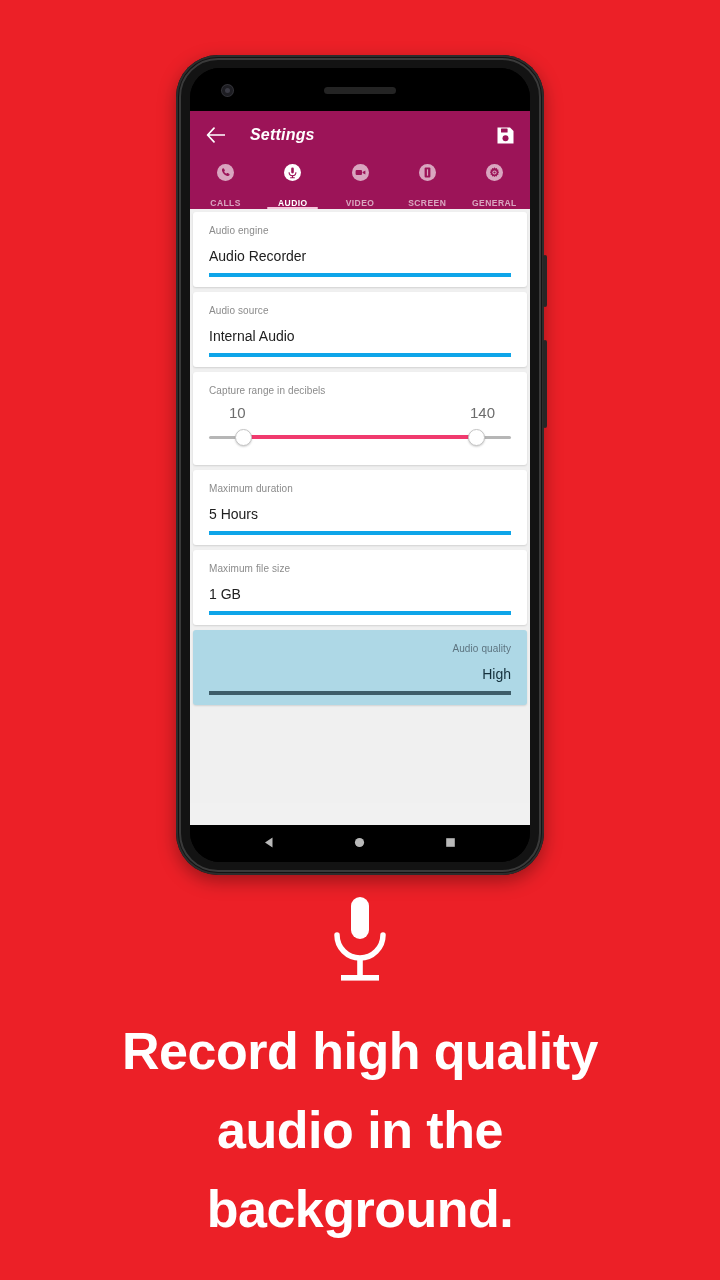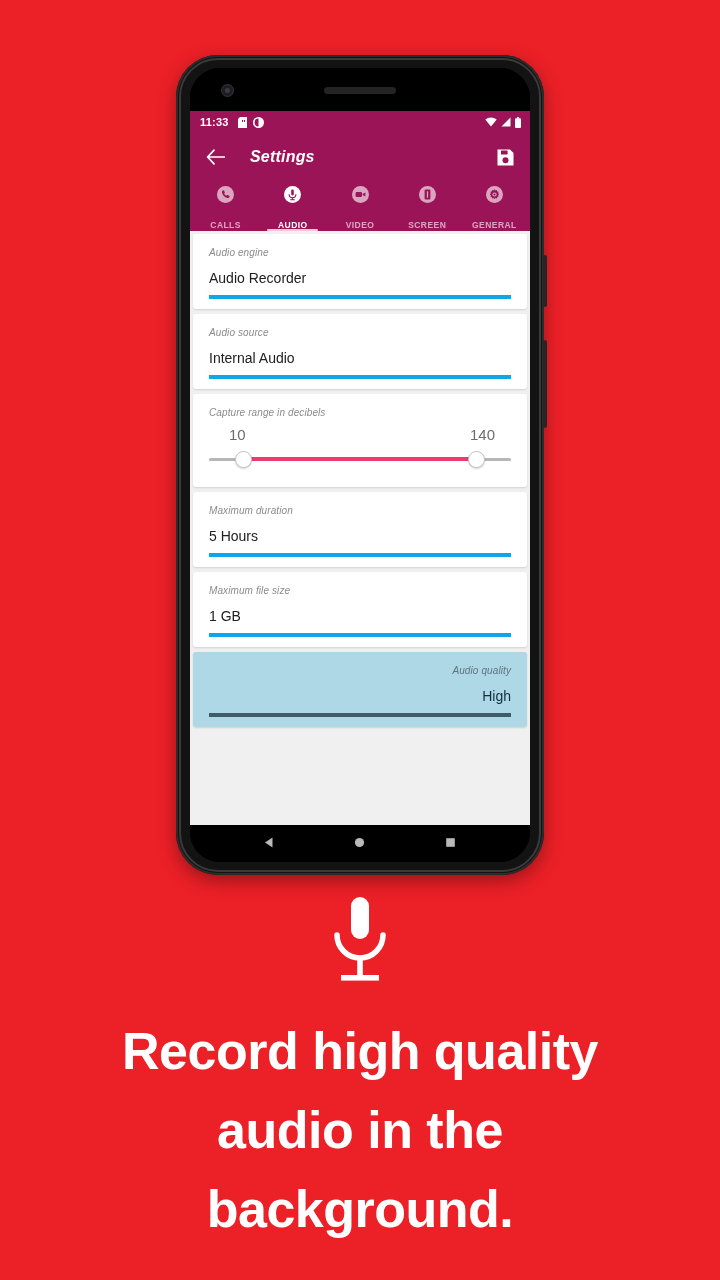--- a/index.html
+++ b/index.html
@@ -203,21 +203,20 @@
     margin-bottom: 5px;
     padding: 13px 16px 10px 16px;
     box-shadow: 0 1px 2px rgba(0,0,0,0.13);
   }
   .card.highlight { background: #aed8e6; text-align: right; }
   .card-label {
     font-size: 10px;
     color: #8b8b8b;
     letter-spacing: .1px;
     margin-bottom: 12px;
-    font-style: italic;
   }
   .card.highlight .card-label { color: #5d7480; }
   .card-value {
     font-size: 14px;
     color: #202020;
     padding-bottom: 9px;
     border-bottom: 4px solid #0ea5e9;
   }
   .card.highlight .card-value { color: #14303c; border-bottom-color: #3e5d69; }
 
@@ -306,46 +305,20 @@
 
   <div class="phone-screen-area">
 
     <div class="bezel-top">
       <div class="cam"></div>
       <div class="speaker"></div>
     </div>
 
     <div class="app">
 
-      <div class="statusbar">
-        <div class="sb-time">11:33</div>
-        <div class="sb-icons-left">
-          <svg class="sb-ico" width="9" height="11" viewBox="0 0 9 11">
-            <path d="M2 0h7v11H0V2z" fill="#fff"></path>
-            <path d="M4 3h1v2H4zM6 3h1v2H6z" fill="#9c1458"></path>
-          </svg>
-          <svg class="sb-ico" width="11" height="11" viewBox="0 0 11 11">
-            <circle cx="5.5" cy="5.5" r="5.5" fill="#fff"></circle>
-            <path d="M5.5 1.6a3.9 3.9 0 000 7.8z" fill="#9c1458"></path>
-          </svg>
-        </div>
-        <div class="sb-spacer"></div>
-        <div class="sb-icons-right">
-          <svg class="sb-ico" width="12" height="10" viewBox="0 0 12 10">
-            <path d="M6 9.4L0.3 2.6A9.2 9.2 0 0111.7 2.6z" fill="#fff"></path>
-          </svg>
-          <svg class="sb-ico" width="10" height="10" viewBox="0 0 10 10">
-            <path d="M9.5 0.5v9H0.5z" fill="#fff"></path>
-          </svg>
-          <svg class="sb-ico" width="6" height="11" viewBox="0 0 6 11">
-            <rect x="2" y="0" width="2" height="1.4" fill="#fff"></rect>
-            <rect x="0" y="1.2" width="6" height="9.8" rx="1" fill="#fff"></rect>
-          </svg>
-        </div>
-      </div>
 
       <div class="appbar">
         <div class="icon-btn">
           <svg width="19" height="16" viewBox="0 0 19 16">
             <path d="M8 1.2L1.6 8l6.4 6.8M1.6 8H18.4" stroke="#fff" stroke-width="1.7" fill="none" stroke-linecap="round" stroke-linejoin="round"></path>
           </svg>
         </div>
         <div class="appbar-title">Settings</div>
         <div class="appbar-spacer"></div>
         <div class="icon-btn">

